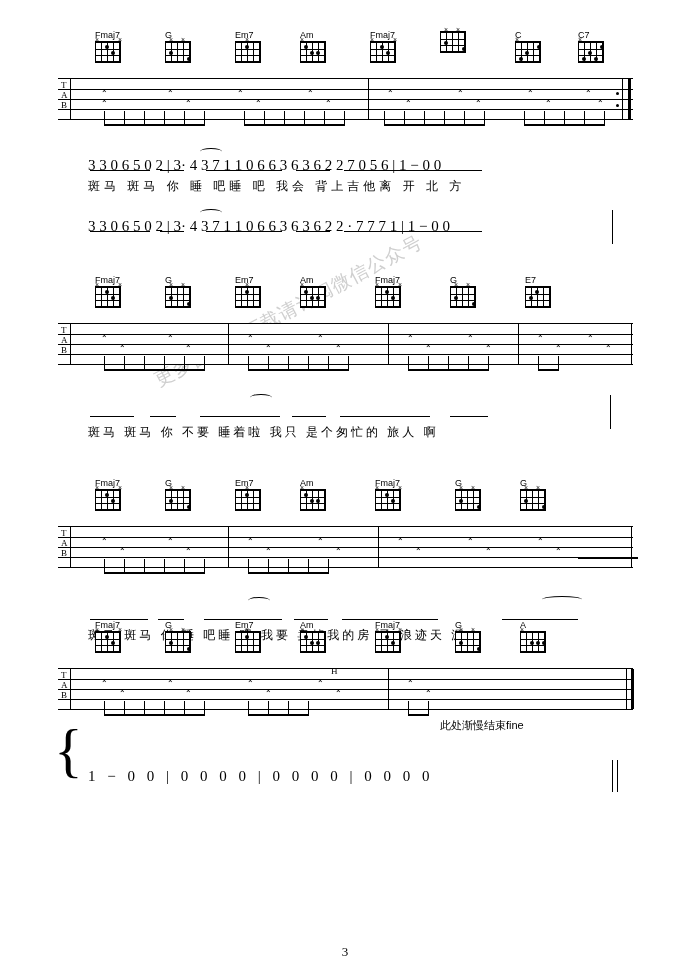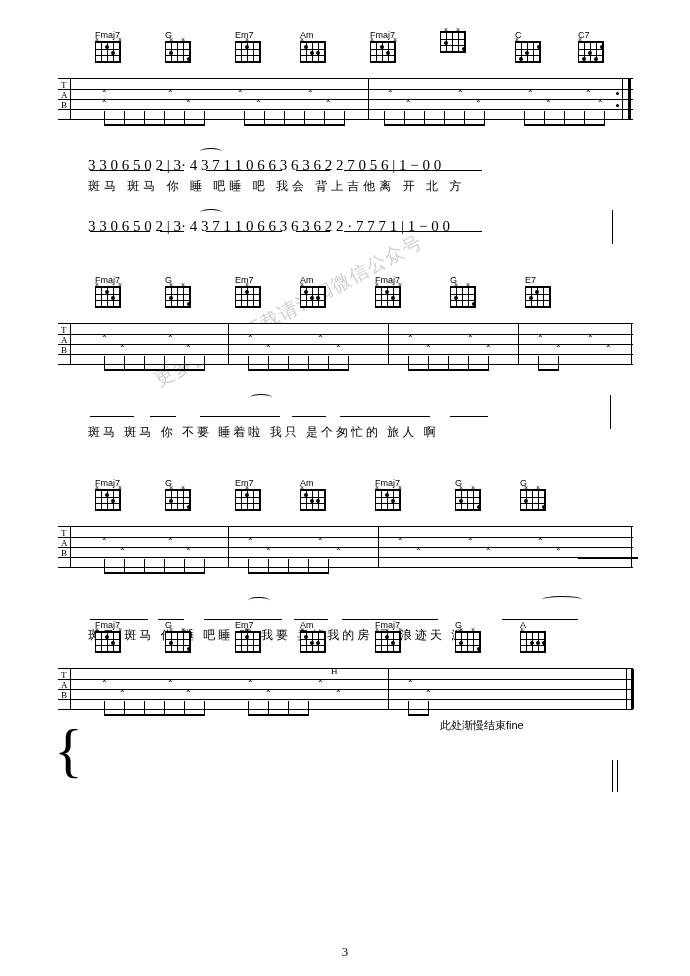--- a/index.html
+++ b/index.html
@@ -847,19 +847,20 @@
       <div class="stem" style="left:370px;top:32px;height:14px"></div>
       <div class="beam" style="left:46px;top:45px;width:101px"></div>
       <div class="beam" style="left:190px;top:45px;width:61px"></div>
       <div class="beam" style="left:350px;top:45px;width:21px"></div>
     </div>
 
     <div class="annot" style="left:440px;top:98px;">此处渐慢结束fine</div>
 
     <div class="brace" style="left:54px;top:100px;">{</div>
 
+    <div class="numline" style="left:88px;top:148px;letter-spacing:4px;">1  −  0 0 | 0 0 0 0  | 0 0 0 0 | 0 0 0 0</div>
     <div class="bracket-v" style="left:612px;top:140px;height:32px;"></div>
     <div class="bracket-v" style="left:617px;top:140px;height:32px;"></div>
   </div>
 
   <div class="pagenum" style="top:944px;">3</div>
 
 </div>
 
 </body></html>

